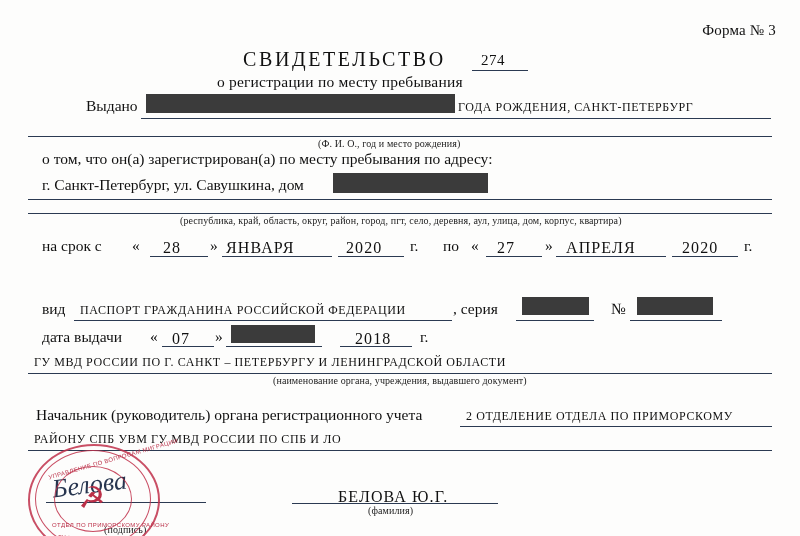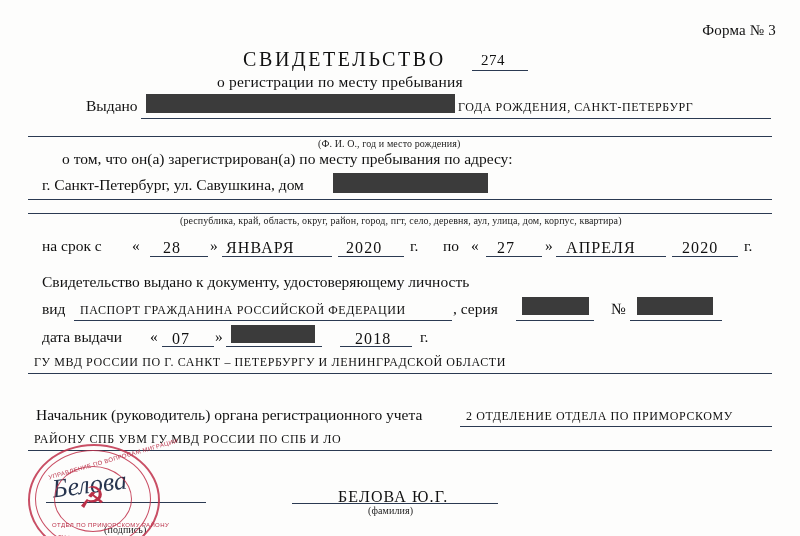--- a/index.html
+++ b/index.html
@@ -132,21 +132,21 @@
   <div class="txt title-sub" style="left:217px; top:73px;">о регистрации по месту пребывания</div>
 
   <div class="txt body-txt" style="left:86px; top:97px;">Выдано</div>
   <div class="redact" style="left:146px; top:94px; width:309px; height:19px;"></div>
   <div class="txt caps-sm" style="left:458px; top:100px;">ГОДА РОЖДЕНИЯ, САНКТ-ПЕТЕРБУРГ</div>
   <div class="line" style="left:141px; top:118px; width:630px;"></div>
 
   <div class="line" style="left:28px; top:136px; width:744px;"></div>
   <div class="txt caption" style="left:318px; top:138px;">(Ф. И. О., год и место рождения)</div>
 
-  <div class="txt body-txt" style="left:42px; top:150px;margin-left:20px;">о том, что он(а) зарегистрирован(а) по месту пребывания по адресу:</div>
+  <div class="txt body-txt" style="left:42px; top:150px;">о том, что он(а) зарегистрирован(а) по месту пребывания по адресу:</div>
 
   <div class="txt body-txt" style="left:42px; top:176px;">г. Санкт-Петербург, ул. Савушкина, дом</div>
   <div class="redact" style="left:333px; top:173px; width:155px; height:20px;"></div>
   <div class="line" style="left:28px; top:199px; width:744px;"></div>
   <div class="line" style="left:28px; top:213px; width:744px;"></div>
   <div class="txt caption" style="left:180px; top:215px;">(республика, край, область, округ, район, город, пгт, село, деревня, аул, улица, дом, корпус, квартира)</div>
 
   <div class="txt body-txt" style="left:42px; top:237px;">на срок с</div>
   <div class="txt quote" style="left:132px; top:237px;">«</div>
   <div class="txt bold-ish" style="left:163px; top:239px;">28</div>
@@ -161,21 +161,20 @@
   <div class="txt quote" style="left:471px; top:237px;">«</div>
   <div class="txt bold-ish" style="left:497px; top:239px;">27</div>
   <div class="line" style="left:486px; top:256px; width:56px;"></div>
   <div class="txt quote" style="left:545px; top:237px;">»</div>
   <div class="txt bold-ish" style="left:566px; top:239px;">АПРЕЛЯ</div>
   <div class="line" style="left:556px; top:256px; width:110px;"></div>
   <div class="txt bold-ish" style="left:682px; top:239px;">2020</div>
   <div class="line" style="left:672px; top:256px; width:66px;"></div>
   <div class="txt body-txt" style="left:744px; top:237px;">г.</div>
 
-  <div class="txt body-txt" style="left:42px; top:273px;">Свидетельство выдано к документу, удостоверяющему личность</div>
 
   <div class="txt body-txt" style="left:42px; top:300px;">вид</div>
   <div class="txt caps-sm" style="left:80px; top:303px;">ПАСПОРТ ГРАЖДАНИНА РОССИЙСКОЙ ФЕДЕРАЦИИ</div>
   <div class="line" style="left:74px; top:320px; width:378px;"></div>
   <div class="txt body-txt" style="left:453px; top:300px;">, серия</div>
   <div class="redact" style="left:522px; top:297px; width:67px; height:18px;"></div>
   <div class="line" style="left:516px; top:320px; width:78px;"></div>
   <div class="txt body-txt" style="left:537px; top:300px;">&nbsp;</div>
   <div class="txt body-txt" style="left:611px; top:300px;">№</div>
   <div class="redact" style="left:637px; top:297px; width:76px; height:18px;"></div>
@@ -187,20 +186,21 @@
   <div class="line" style="left:162px; top:346px; width:52px;"></div>
   <div class="txt quote" style="left:215px; top:328px;">»</div>
   <div class="redact" style="left:231px; top:325px; width:84px; height:18px;"></div>
   <div class="line" style="left:226px; top:346px; width:96px;"></div>
   <div class="txt bold-ish" style="left:355px; top:330px;">2018</div>
   <div class="line" style="left:340px; top:346px; width:72px;"></div>
   <div class="txt body-txt" style="left:420px; top:328px;">г.</div>
 
   <div class="txt caps-sm" style="left:34px; top:355px;">ГУ  МВД  РОССИИ  ПО  Г. САНКТ – ПЕТЕРБУРГУ  И  ЛЕНИНГРАДСКОЙ ОБЛАСТИ</div>
   <div class="line" style="left:28px; top:373px; width:744px;"></div>
+  <div class="txt caption" style="left:273px; top:375px;">(наименование органа, учреждения, выдавшего документ)</div>
 
   <div class="txt body-txt" style="left:36px; top:406px;">Начальник (руководитель) органа регистрационного учета</div>
   <div class="txt caps-sm" style="left:466px; top:409px;">2 ОТДЕЛЕНИЕ ОТДЕЛА  ПО ПРИМОРСКОМУ</div>
   <div class="line" style="left:460px; top:426px; width:312px;"></div>
   <div class="txt caps-sm" style="left:34px; top:432px;">РАЙОНУ СПБ УВМ  ГУ  МВД  РОССИИ  ПО СПБ  И  ЛО</div>
   <div class="line" style="left:28px; top:450px; width:744px;"></div>
 
   <div class="sig" style="left:52px; top:470px;">Белова</div>
   <div class="line" style="left:46px; top:502px; width:160px;"></div>
   <div class="txt caption" style="left:104px; top:504px;margin-top:20px;">(подпись)</div>

